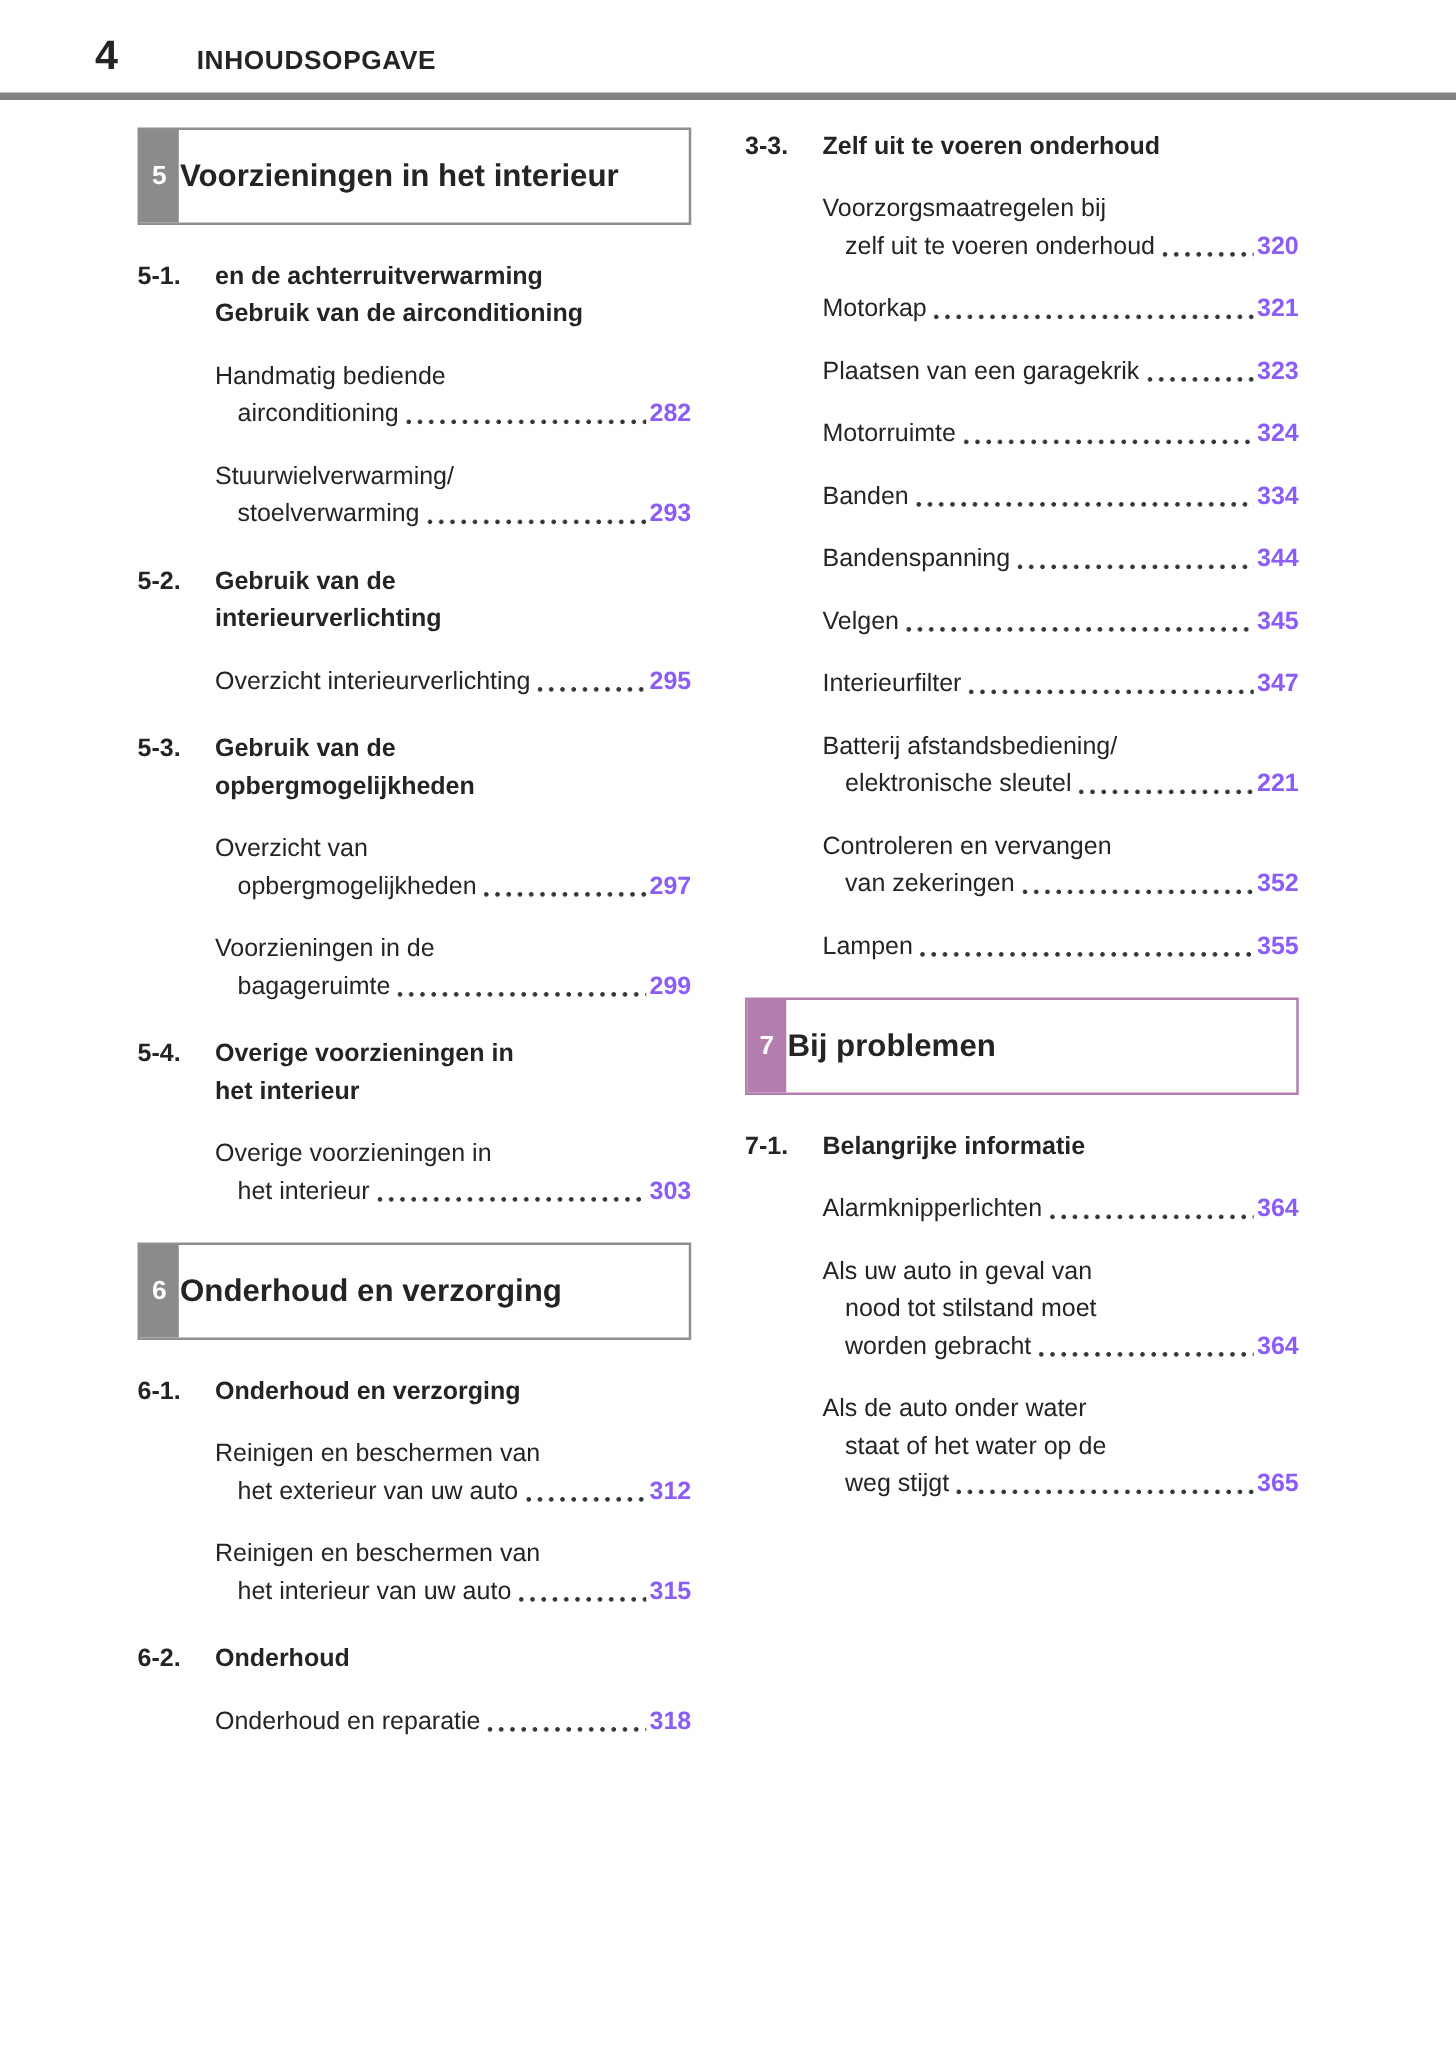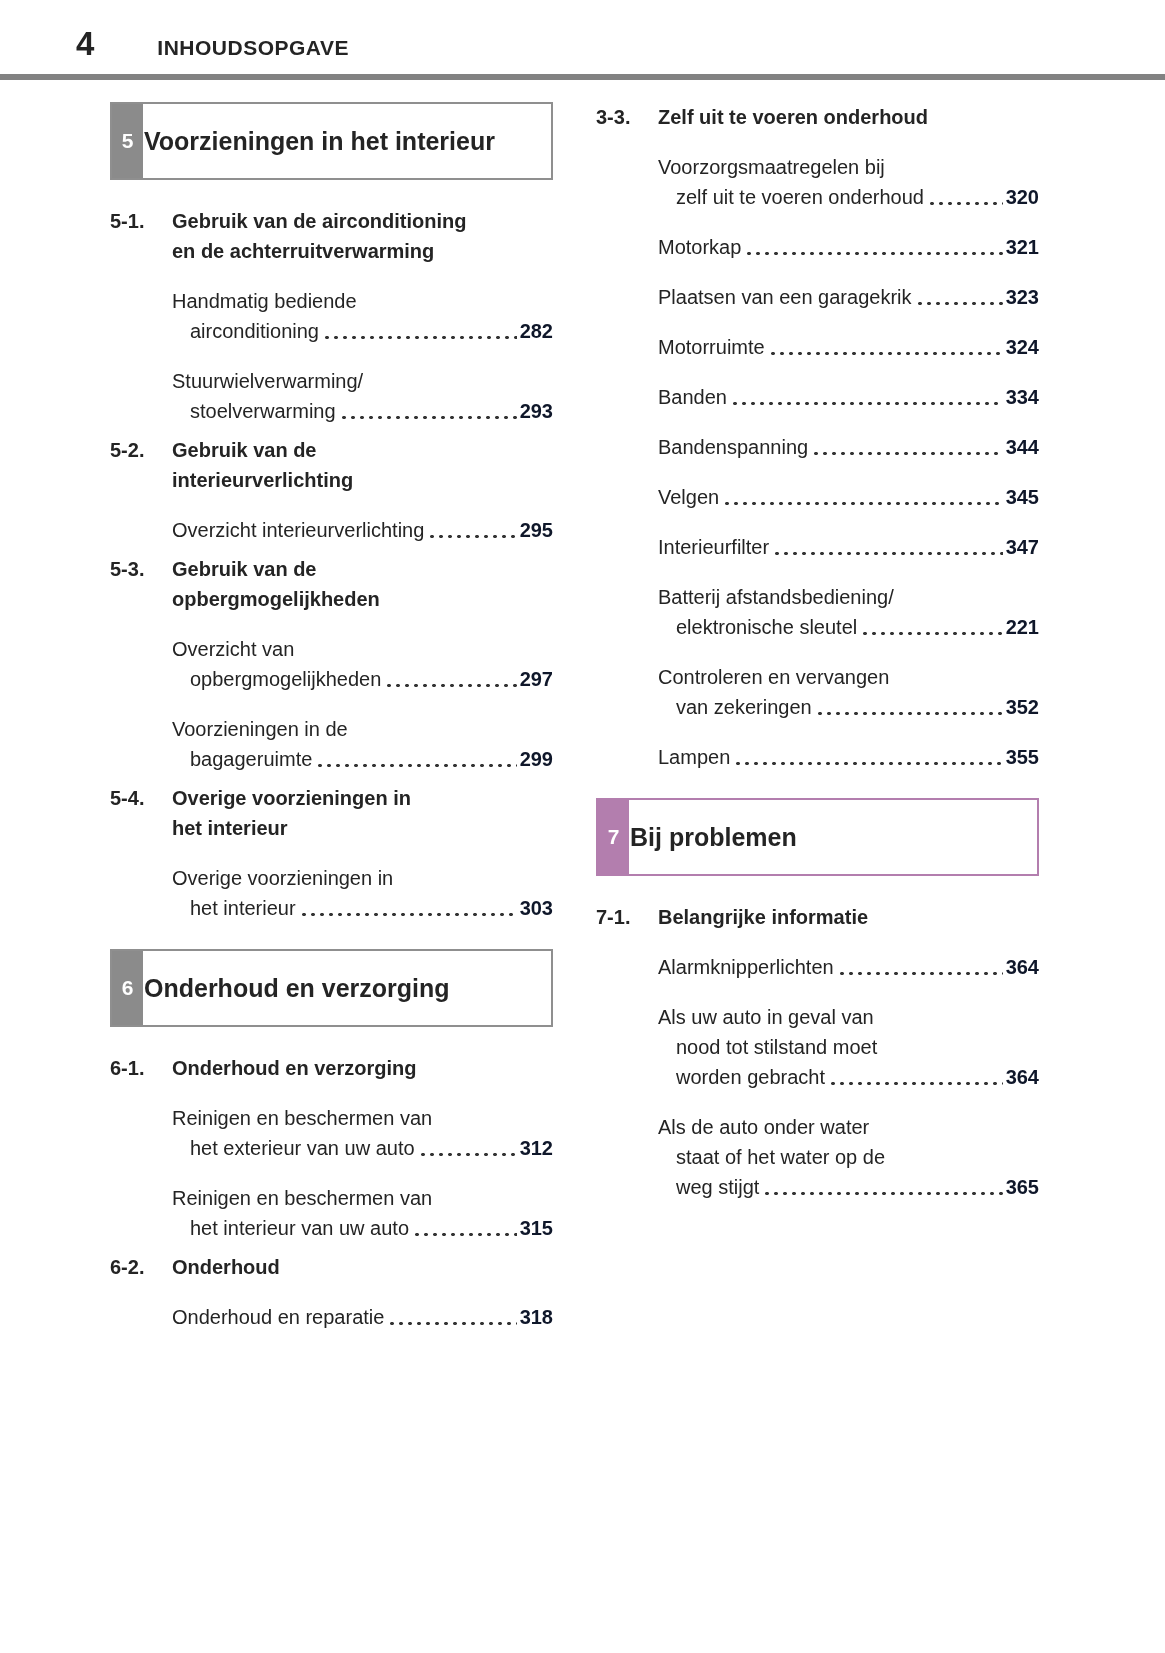--- a/index.html
+++ b/index.html
@@ -33,56 +33,56 @@
     position:absolute;left:0;top:0;bottom:0;width:31px;
     background:#8b8b8b;color:#ffffff;
     font-size:21px;font-weight:bold;
     display:flex;align-items:center;justify-content:center;
   }
   .chapter.purple .tab{background:#b37eae;}
   .chapter .ctitle{font-size:25px;font-weight:bold;margin-left:32px;white-space:nowrap;}
   
   .section{
     display:grid;grid-template-columns:62px 1fr;
-    margin-top:9px;
+    margin-top:24px;
     font-size:20px;font-weight:bold;line-height:30px;
   }
   
   .entry{margin-top:20px;font-size:20px;line-height:30px;padding-left:62px;}
   .entry .cont{padding-left:18px;}
   .row{display:flex;align-items:flex-end;}
   .row .lbl{white-space:nowrap;}
   .leader{
     flex:1 1 10px;min-width:10px;height:5px;
     margin:0 3px 6px 6px;
     background-image:radial-gradient(circle at 2px 2.5px,#343434 1.6px,transparent 2px);
     background-size:9px 5px;background-repeat:repeat-x;
   }
-  .pg{font-weight:bold;color:#0f172a;white-space:nowrap;}
+  .pg{font-weight:bold;color:#8b5cf6;white-space:nowrap;}
 </style>
 </head>
 <body>
 
 <div class="page">
   <div class="header">
     <div class="num">4</div>
     <div class="htitle">INHOUDSOPGAVE</div>
   </div>
   <div class="rule"></div>
   <div class="content">
     <div class="col" id="col0">
         <div class="chapter">
           <div class="tab">5</div>
           <div class="ctitle">Voorzieningen in het interieur</div>
         </div>
         <div class="section">
           <div class="snum">5-1.</div>
           <div class="stitle">
+            <div>en de achterruitverwarming</div>
             <div>Gebruik van de airconditioning</div>
-            <div>en de achterruitverwarming</div>
           </div>
         </div>
         <div class="entry">
           <div>Handmatig bediende</div>
           <div class="row cont">
             <span class="lbl">airconditioning</span>
             <span class="leader"></span>
             <span class="pg">282</span>
           </div>
         </div>

